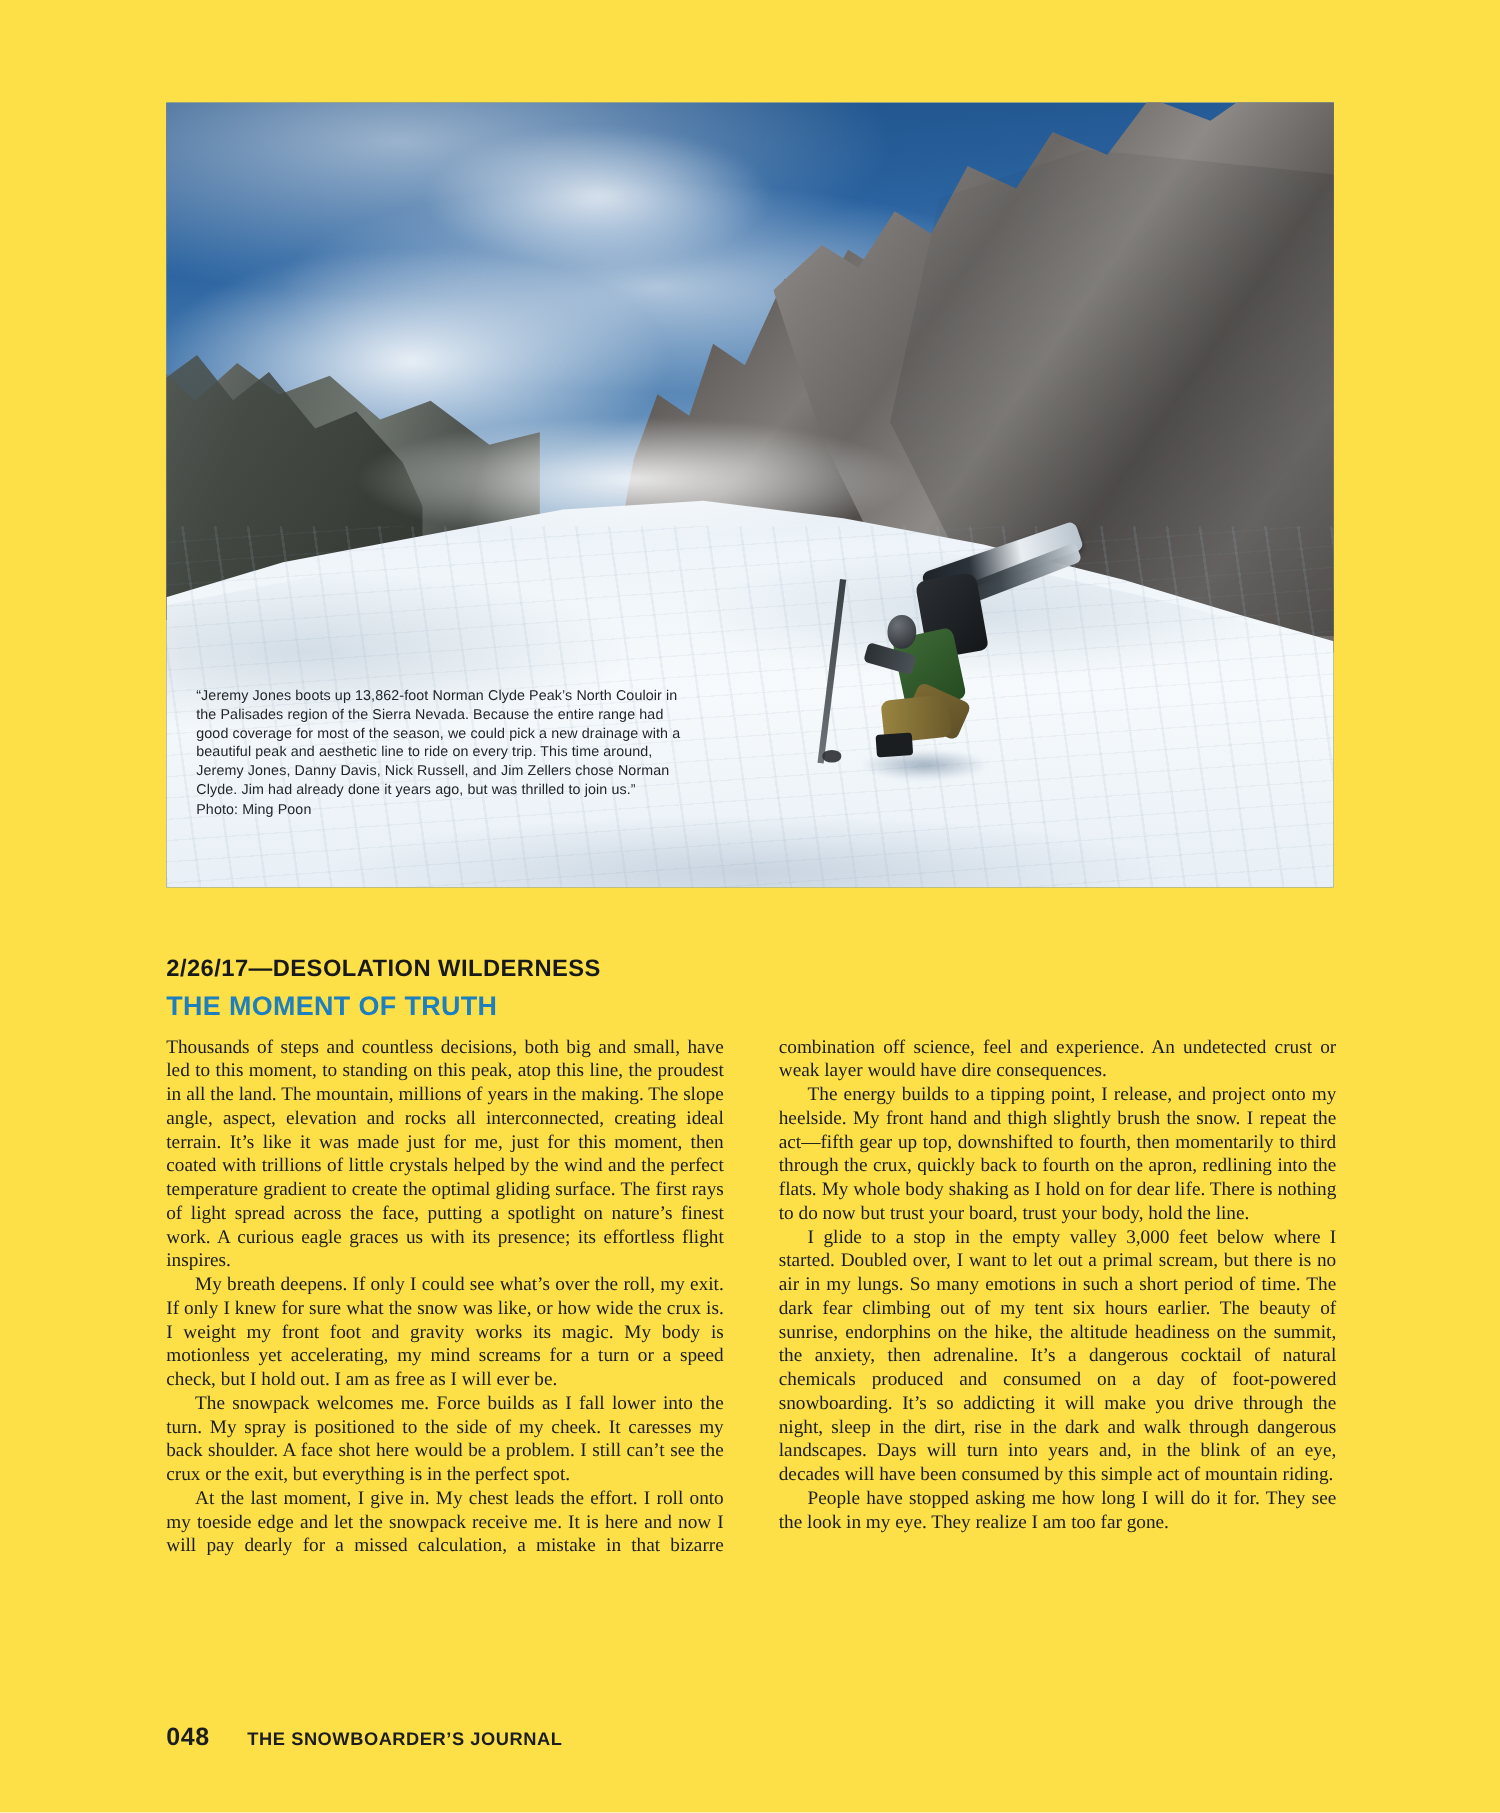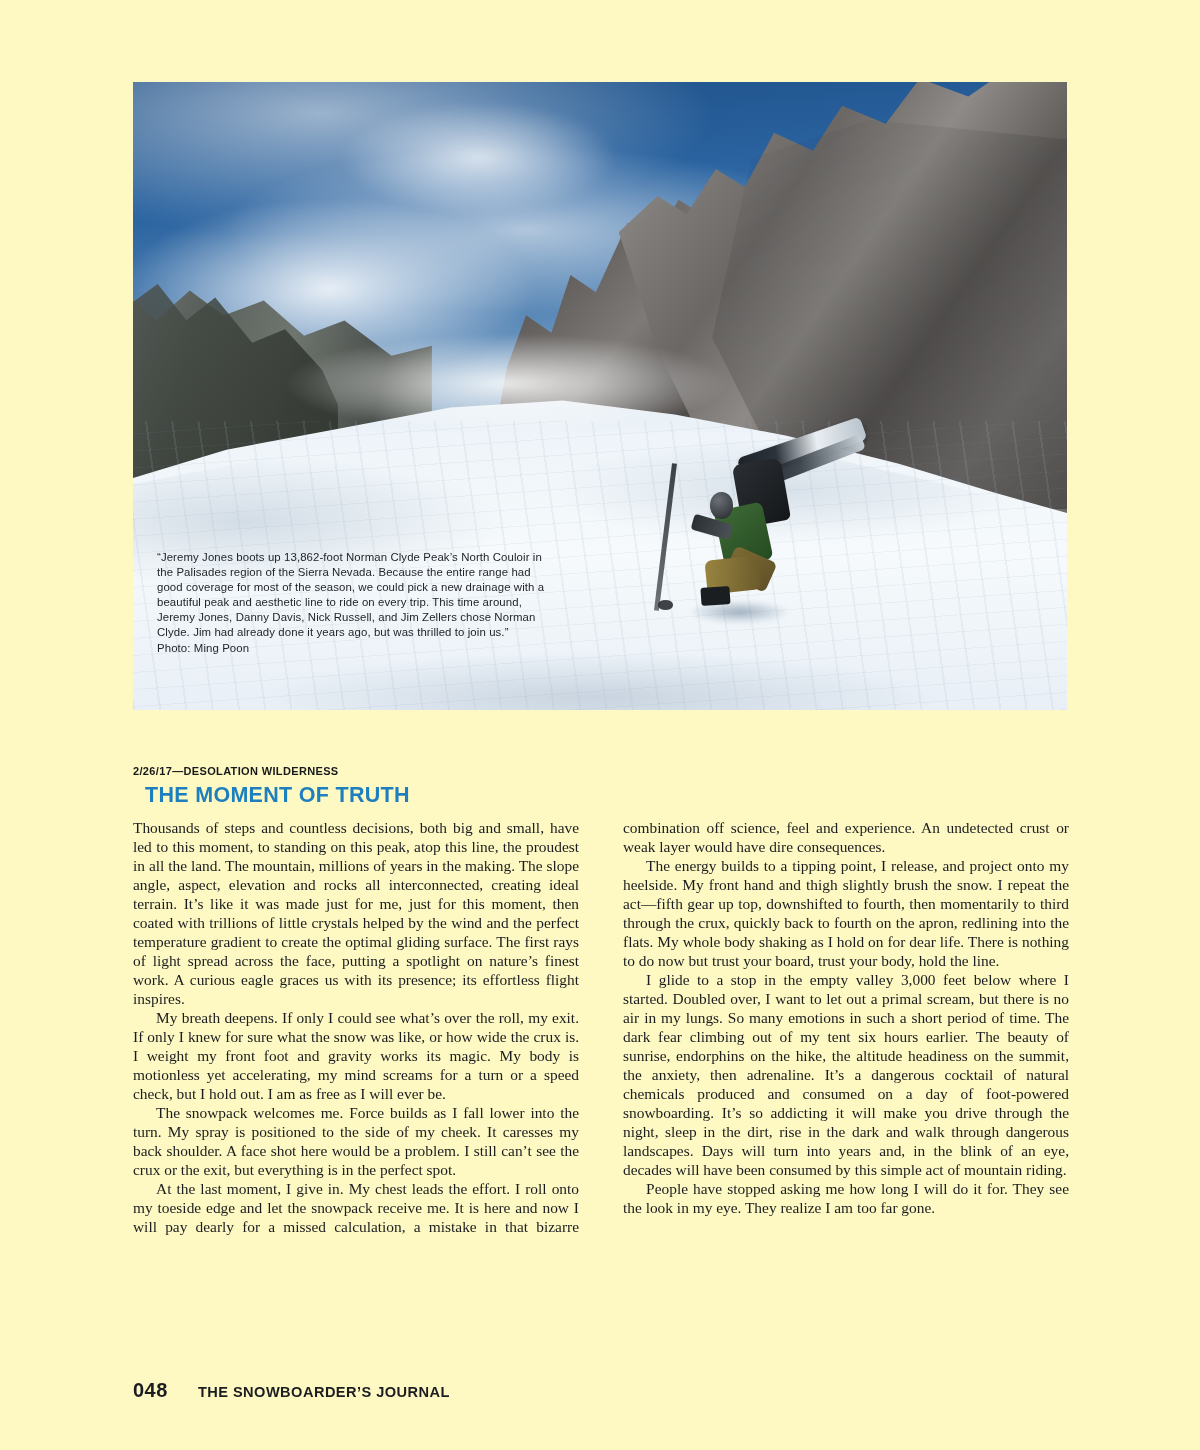--- a/index.html
+++ b/index.html
@@ -4,21 +4,21 @@
 <style>
   html, body {
     margin: 0;
     padding: 0;
     background: #ffffff;
   }
   .page {
     position: relative;
     width: 1200px;
     height: 1450px;
-    background: #fef9c3;
+    background: #fde047;
     overflow: hidden;
     font-family: "Liberation Serif", serif;
     text-decoration: underline;
   }
 
   
   .photo-wrap {
     position: absolute;
     left: 133px;
     top: 82px;
@@ -232,33 +232,33 @@
 
   
   .article {
     position: absolute;
     left: 133px;
     top: 765px;
     width: 936px;
   }
   .dateline {
     font-family: "Liberation Sans", sans-serif;
-    font-size: 11px;
+    font-size: 19px;
     font-weight: bold;
     letter-spacing: .35px;
     color: #18191b;
     margin: 0 0 6px 0;
   }
   .headline {
     font-family: "Liberation Sans", sans-serif;
     font-size: 21.5px;
     font-weight: bold;
     letter-spacing: .3px;
     color: #1d7fbe;
-    margin: 0 0 10px 12px;
+    margin: 0 0 10px 0;
   }
   .columns {
     column-count: 2;
     column-gap: 44px;
     font-size: 15.4px;
     line-height: 19px;
     color: #1a1c1f;
     text-align: justify;
     hyphens: auto;
     -webkit-hyphens: auto;

